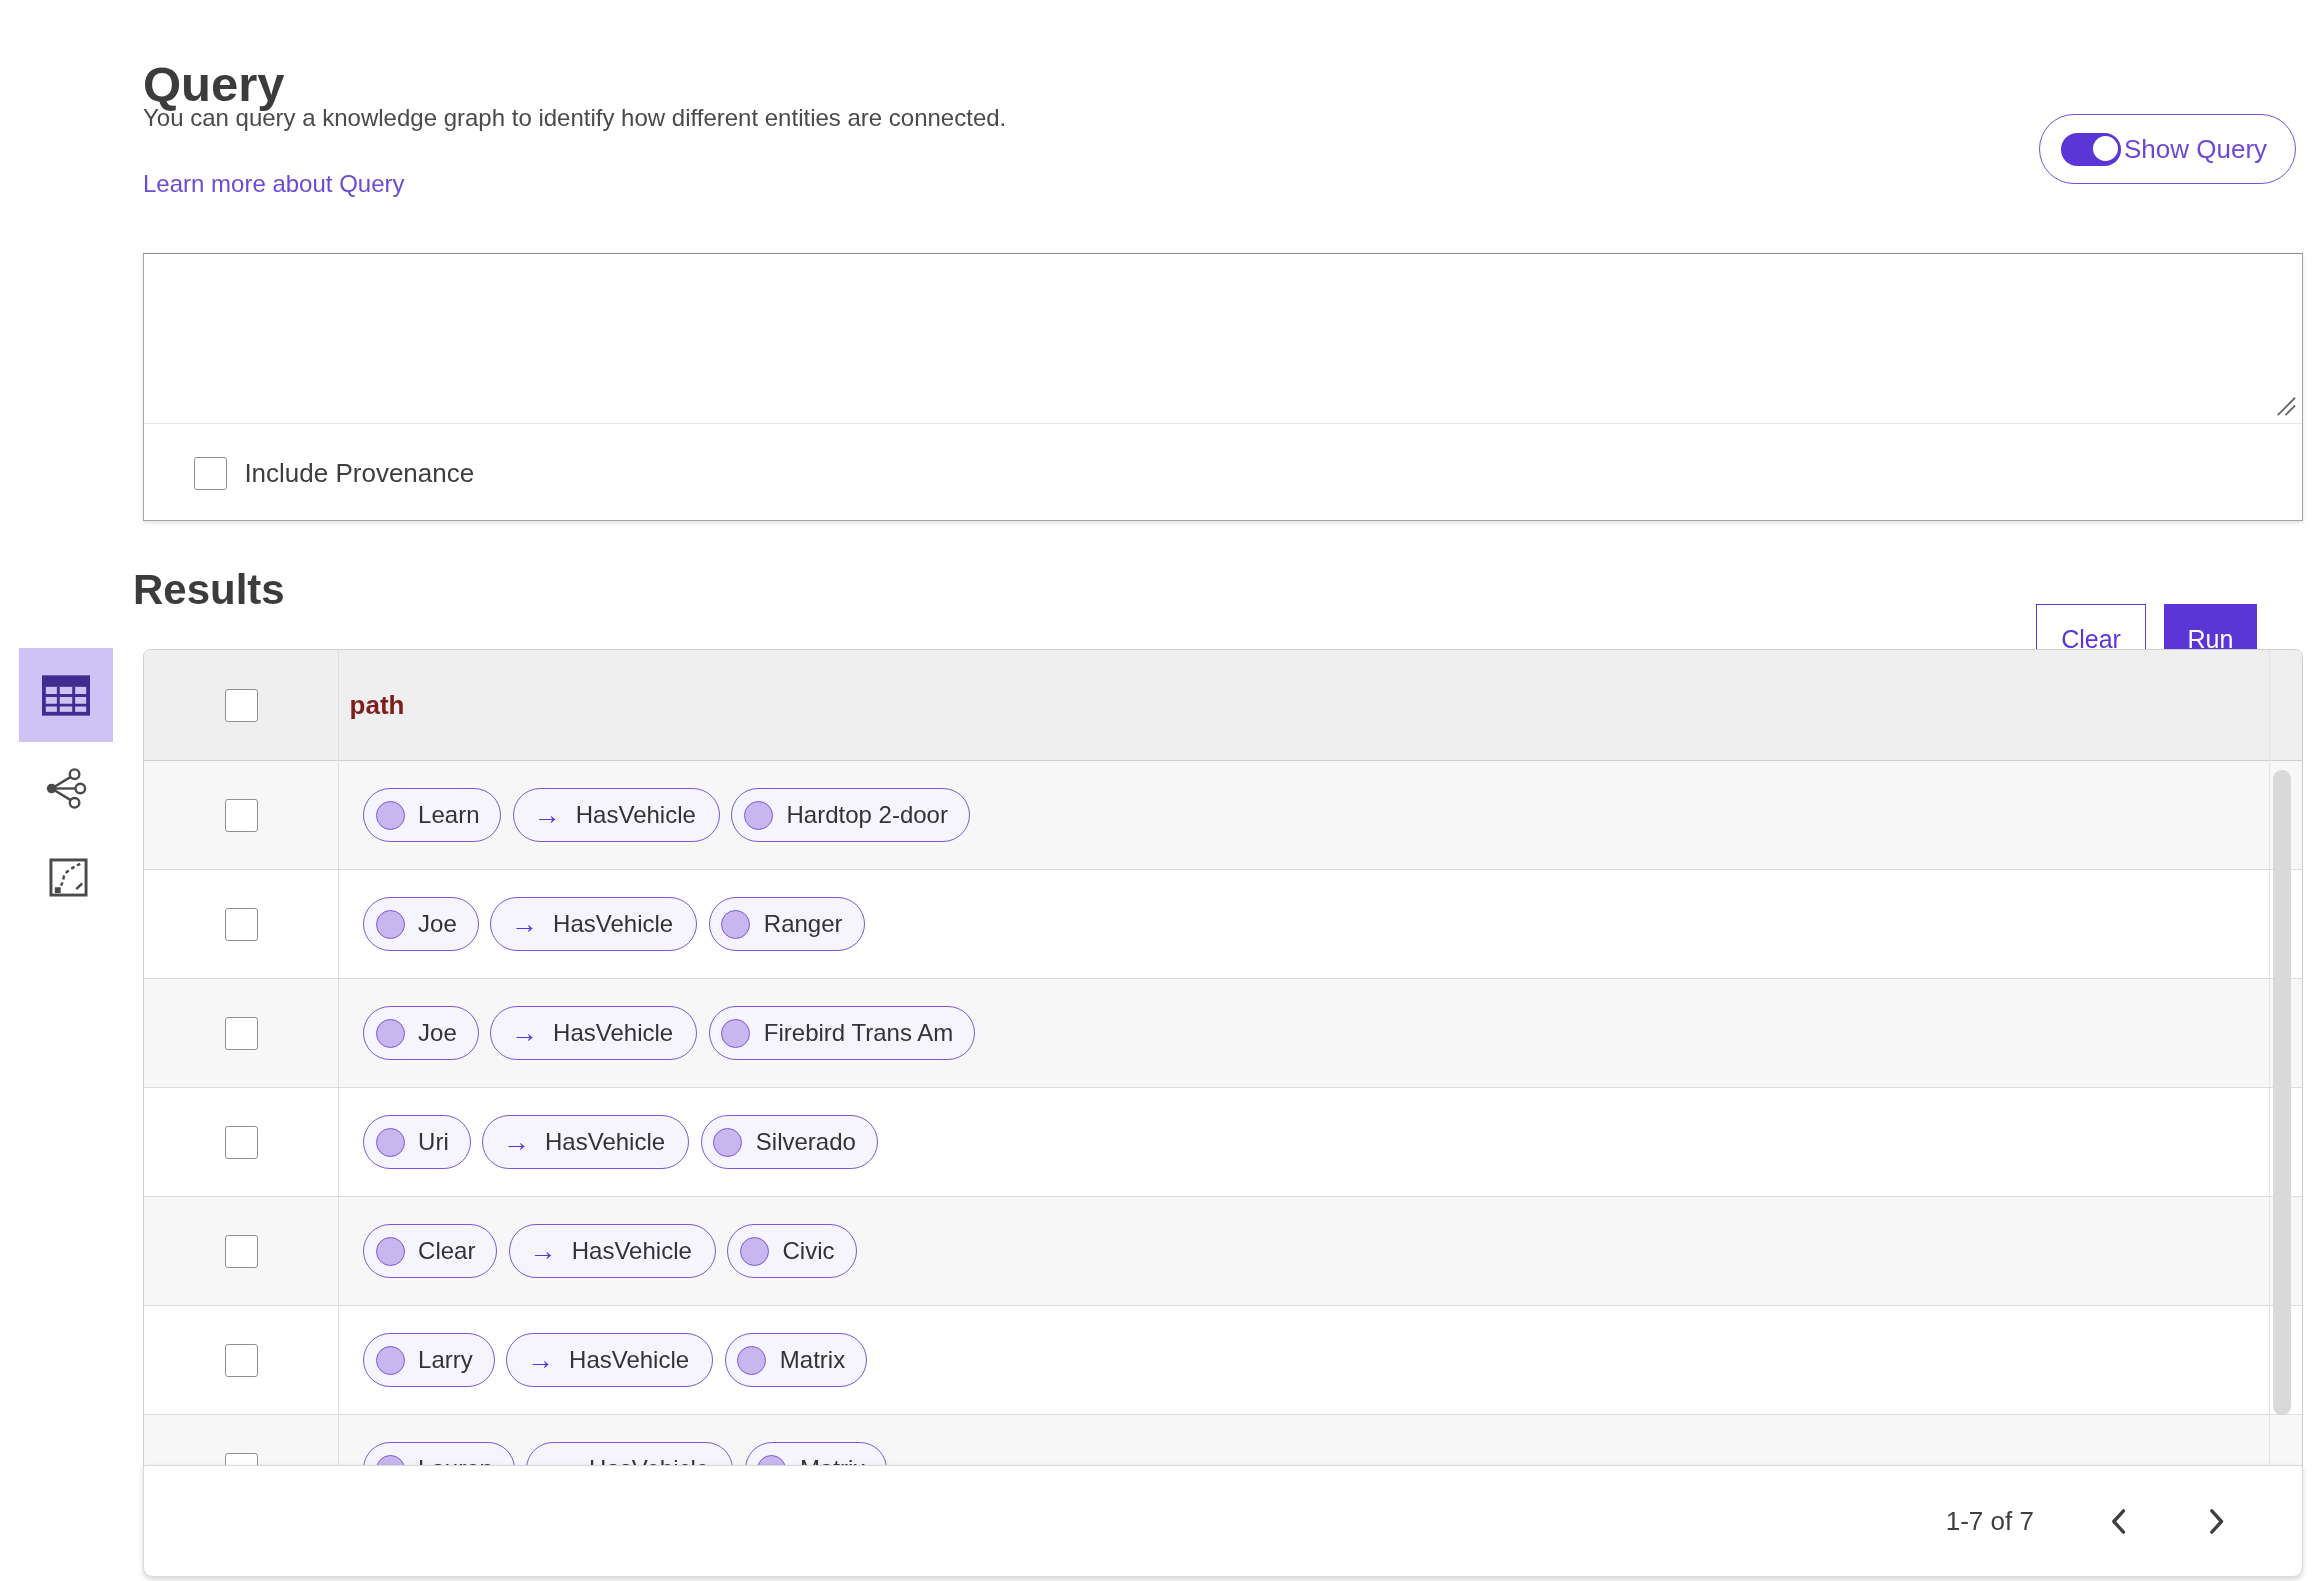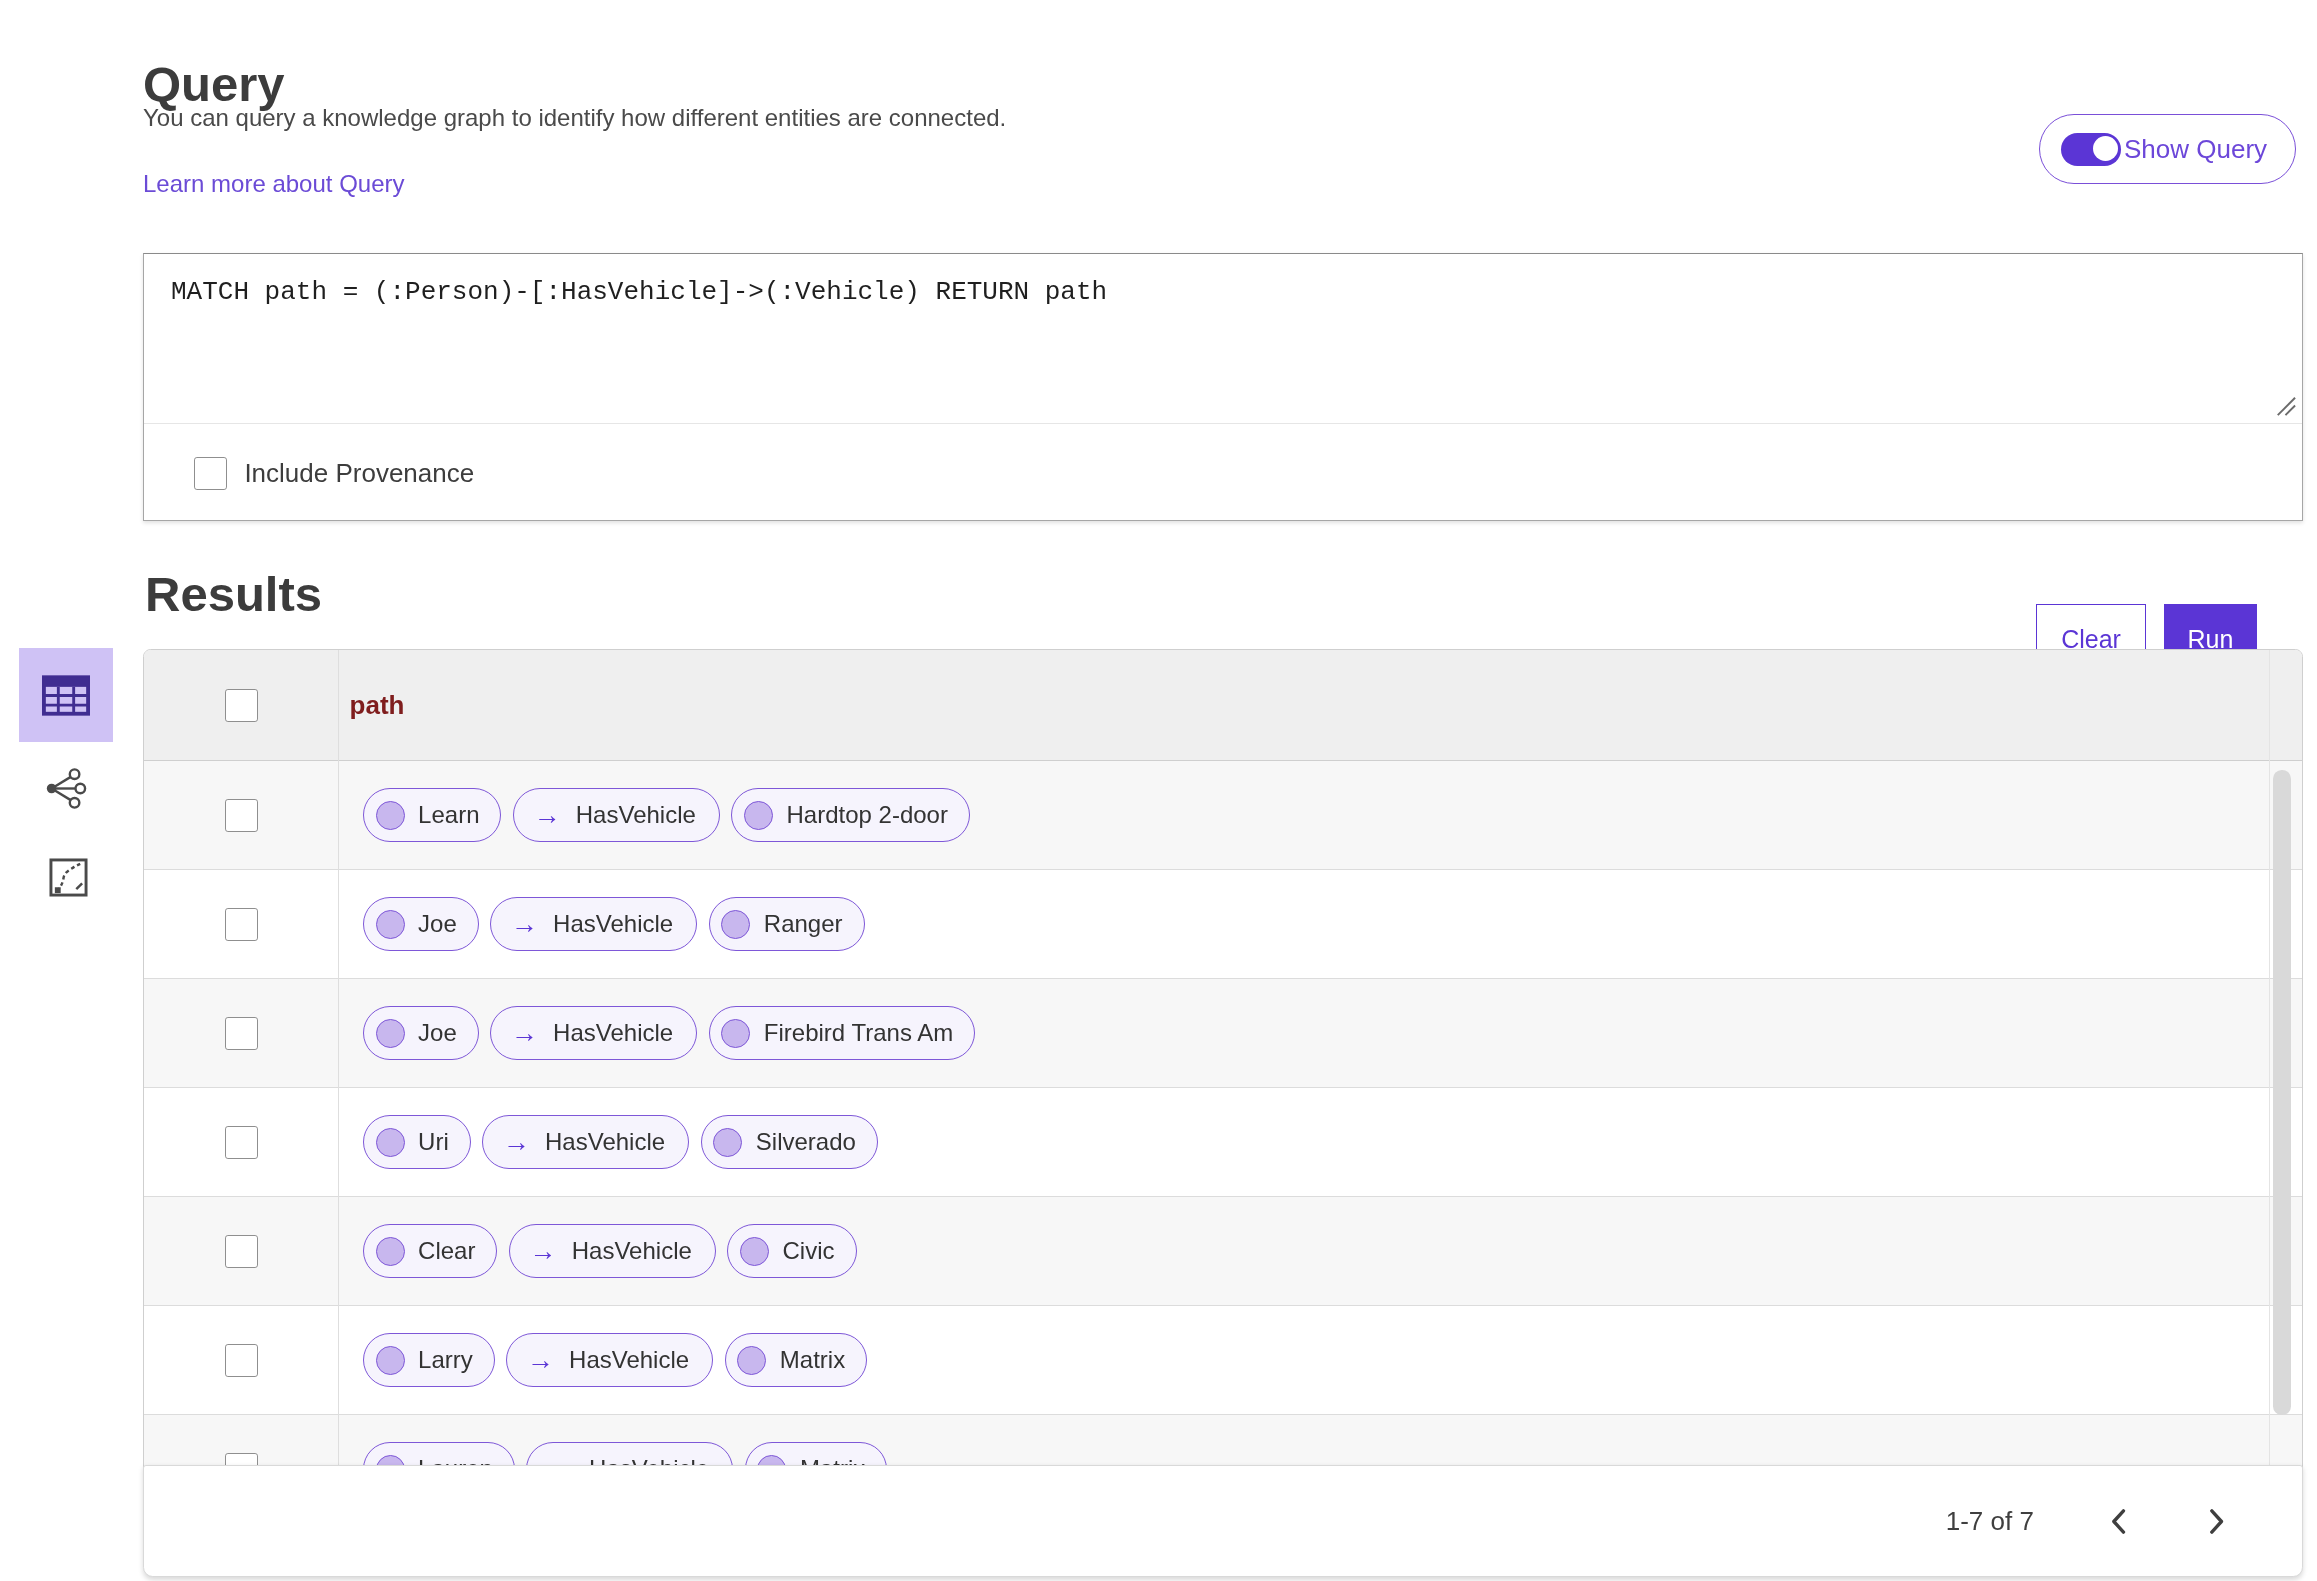--- a/index.html
+++ b/index.html
@@ -28,21 +28,21 @@
   .prov-row { position:absolute; left:0; top:170px; width:100%; height:98px; display:flex; align-items:center; }
   .checkbox { display:inline-block; width:33px; height:33px; background:#fff; border:1.9px solid #8f8f8f; border-radius:2.9px; }
   .prov-label { font-size:26px; color:#3d3d3d; margin-left:17.4px; }
   .prov-check { margin-left:50px; }
   .btn-clear { position:absolute; right:156px; top:180px; width:110px; height:70px; background:#fff;
         border:1.9px solid #5b35d5; color:#5b35d5; font-size:25px; font-family:"Liberation Sans",sans-serif; cursor:pointer; }
   .btn-run { position:absolute; right:45px; top:180px; width:93px; height:70px; background:#5b35d5;
         border:none; color:#fff; font-size:25px; font-family:"Liberation Sans",sans-serif; cursor:pointer; }
 
   
-  .results-title { left:145px; top:566px; font-size:49px; font-weight:bold; color:#3c3c3c; }
+  .results-title { left:133px; top:566px; font-size:42px; font-weight:bold; color:#3c3c3c; }
 
   .view-tab { left:19.3px; top:648px; width:94px; height:94px; background:#cfc2f5; display:flex;
         align-items:center; justify-content:center; cursor:pointer; }
   .icon-btn { display:flex; align-items:center; justify-content:center; cursor:pointer; }
   .share-btn { left:42px; top:765px; width:46px; height:46px; }
   .map-btn   { left:48px; top:857px; width:41px; height:41px; }
 
   .results-table { left:143px; top:649px; width:2160px; height:878px; border:1px solid #cfcfcf;
         border-radius:7.7px; background:#fff; overflow:hidden; }
   .thead { height:111px; background:#efefef; border-bottom:1px solid #cfcfcf; position:relative;
@@ -79,21 +79,20 @@
 <a class="abs learn-link">Learn more about Query</a>
 
 <div class="abs show-query-pill">
   <span class="toggle-track">
       <span class="toggle-knob"></span>
     </span>
   <span class="show-query-label">Show Query</span>
 </div>
 
 <div class="abs query-box">
-  <textarea class="query-textarea" spellcheck="false" style="">MATCH path = (:Person)-[:HasVehicle]-&gt;(:Vehicle) RETURN path</textarea>
   <svg class="resize-handle" width="25" height="25" viewBox="0 0 26 26">
     <line x1="6" y1="24" x2="24" y2="6" stroke="#6b6b6b" stroke-width="2"></line>
     <line x1="14" y1="24" x2="24" y2="14" stroke="#6b6b6b" stroke-width="2"></line>
   </svg>
   <div class="query-divider"></div>
   <div class="prov-row">
     <span class="checkbox prov-check"></span>
     <span class="prov-label">Include Provenance</span>
     <button class="btn-clear">Clear</button>
     <button class="btn-run">Run</button>

